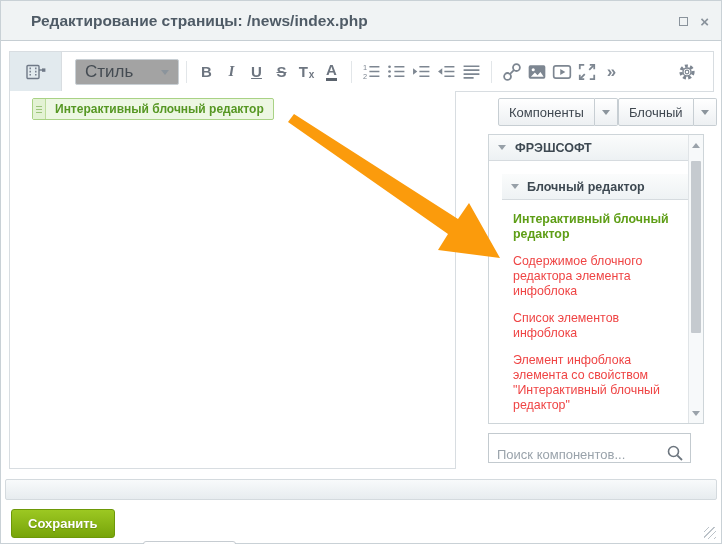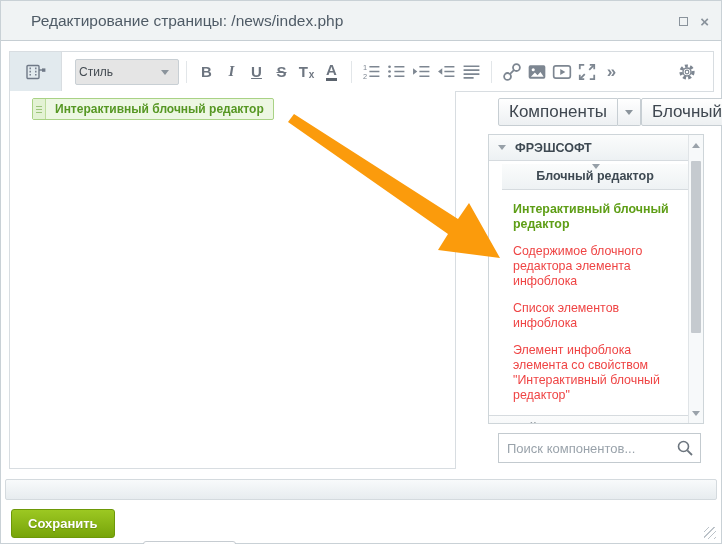--- a/index.html
+++ b/index.html
@@ -18,21 +18,21 @@
 
   
   .titlebar {
     position: absolute; left: 0; top: 0; right: 0; height: 40px;
     background: #f0f3f4;
     border-bottom: 1px solid #c6ced3;
     display: flex; align-items: center;
   }
   .title {
     margin-left: 30px;
-    font-size: 15.5px; color: #4f5b66;
+    font-size: 15.5px; color: #4f5b66; font-weight: bold;
   }
   .win-controls {
     position: absolute; right: 12px; top: 0; height: 40px;
     display: flex; align-items: center; gap: 12px;
   }
   .ctrl-max {
     width: 9px; height: 9px;
     border: 1px solid #8a939c;
     display: inline-block; cursor: pointer;
   }
@@ -52,24 +52,24 @@
     width: 52px; height: 100%;
     background: #e2eaee;
     border-right: 1px solid #d8dde1;
     display: flex; align-items: center; justify-content: center;
     cursor: pointer; flex: none;
   }
   .style-select {
     margin-left: 13px;
     width: 104px; height: 26px;
     border: 1px solid #c8cfd4; border-radius: 2px;
-    background: #e5e5e5;
-    display: flex; align-items: center;
-    font-size: 12px; color: #444b52;
-    padding-left: 3px; cursor: pointer; flex: none; position: relative;
+    background: #a3a3a3;
+    display: flex; align-items: center;
+    font-size: 17px; color: #444b52;
+    padding-left: 9px; cursor: pointer; flex: none; position: relative;
   }
   .caret-down {
     width: 0; height: 0;
     border-left: 4px solid transparent; border-right: 4px solid transparent;
     border-top: 5px solid #8b949c;
     display: inline-block;
   }
   .style-select .caret-down { position: absolute; right: 9px; top: 10px; }
   .tb-sep { width: 1px; height: 22px; background: #e2e6e9; margin: 0 7px; flex: none; }
   .tb-btn {
@@ -119,21 +119,21 @@
   
   .side-buttons {
     position: absolute; left: 497px; top: 97px; width: 203px; height: 28px;
     display: flex; justify-content: space-between;
   }
   .split-btn { display: flex; height: 28px; cursor: pointer; }
   .split-main {
     padding: 0 10px;
     background: linear-gradient(#ffffff, #edf0f2);
     border: 1px solid #c7ced3; border-radius: 2px 0 0 2px;
-    font-size: 17px; color: #3f4750;
+    font-size: 13px; color: #3f4750;
     display: flex; align-items: center;
   }
   .split-arrow {
     width: 23px;
     background: linear-gradient(#ffffff, #edf0f2);
     border: 1px solid #c7ced3; border-left: none; border-radius: 0 2px 2px 0;
     display: flex; align-items: center; justify-content: center;
   }
 
   .tree {
@@ -156,28 +156,27 @@
     width: 0; height: 0; display: inline-block;
     border-left: 4px solid transparent; border-right: 4px solid transparent;
     border-top: 5px solid #97a0a8;
   }
   .tri-right {
     width: 0; height: 0; display: inline-block;
     border-top: 4px solid transparent; border-bottom: 4px solid transparent;
     border-left: 5px solid #97a0a8;
   }
   .tree-subheader {
-    margin-left: 13px; margin-top: 3px;
+    margin-left: 13px; margin-top: 13px;
     height: 26px;
     background: linear-gradient(#fbfcfc, #eef2f4);
     border-bottom: 1px solid #d6dbdf;
     display: flex; align-items: center;
     font-size: 12.5px; font-weight: bold; color: #3e4952;
     cursor: pointer;
-    flex-direction: column;
   }
   .tree-subheader .tri { margin: 0 8px 0 9px; }
   .tree-items { padding: 12px 2px 0 24px; }
   .tree-item {
     font-size: 12.4px; line-height: 15px; color: #ef4444;
     margin-bottom: 12px; cursor: pointer; max-width: 176px;
   }
   .tree-item.selected { color: #5e9e16; font-weight: bold; }
   .tree-collapsed-header {
     margin-top: 9px;
@@ -208,23 +207,23 @@
   .sb-down i {
     width: 0; height: 0; border-left: 4px solid transparent; border-right: 4px solid transparent;
     border-top: 5px solid #9aa2aa; display: block;
   }
   .sb-thumb {
     position: absolute; left: 2px; top: 26px; width: 10px; height: 172px;
     background: #c5cacf; border-radius: 1px; cursor: pointer;
   }
 
   .search-box {
-    position: absolute; left: 497px; top: 432px; width: 203px; height: 30px;
+    position: absolute; left: 487px; top: 432px; width: 203px; height: 30px;
     border: 1px solid #c3cacf; background: #fff;
-    display: flex; align-items: center;
+    display: flex; align-items: flex-end;
   }
   .search-box input {
     border: none; outline: none; flex: 1;
     font-size: 13px; color: #333; padding-left: 8px;
     font-family: "Liberation Sans", "DejaVu Sans", sans-serif;
     background: transparent; min-width: 0;
   }
   .search-box input::placeholder { color: #9aa3ab; }
   .search-icon-btn { width: 30px; display: flex; align-items: center; justify-content: center; cursor: pointer; flex: none; }
 

